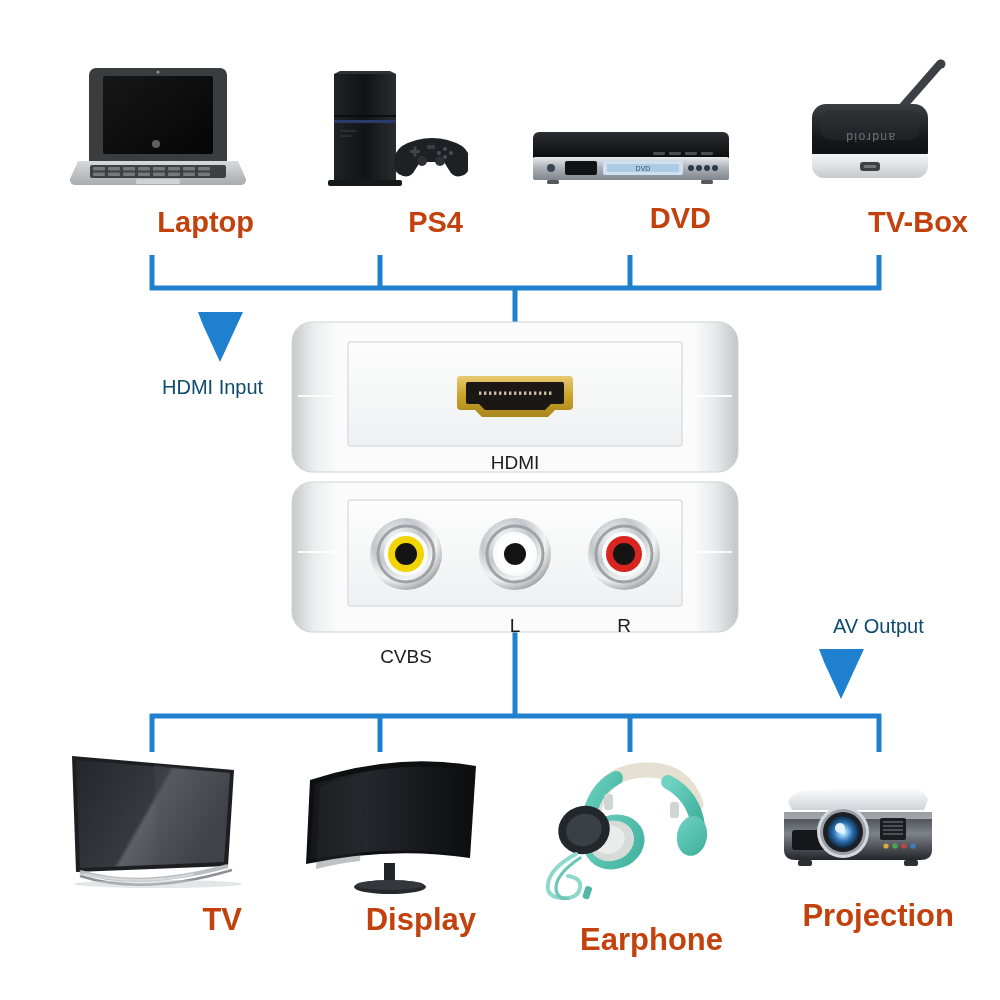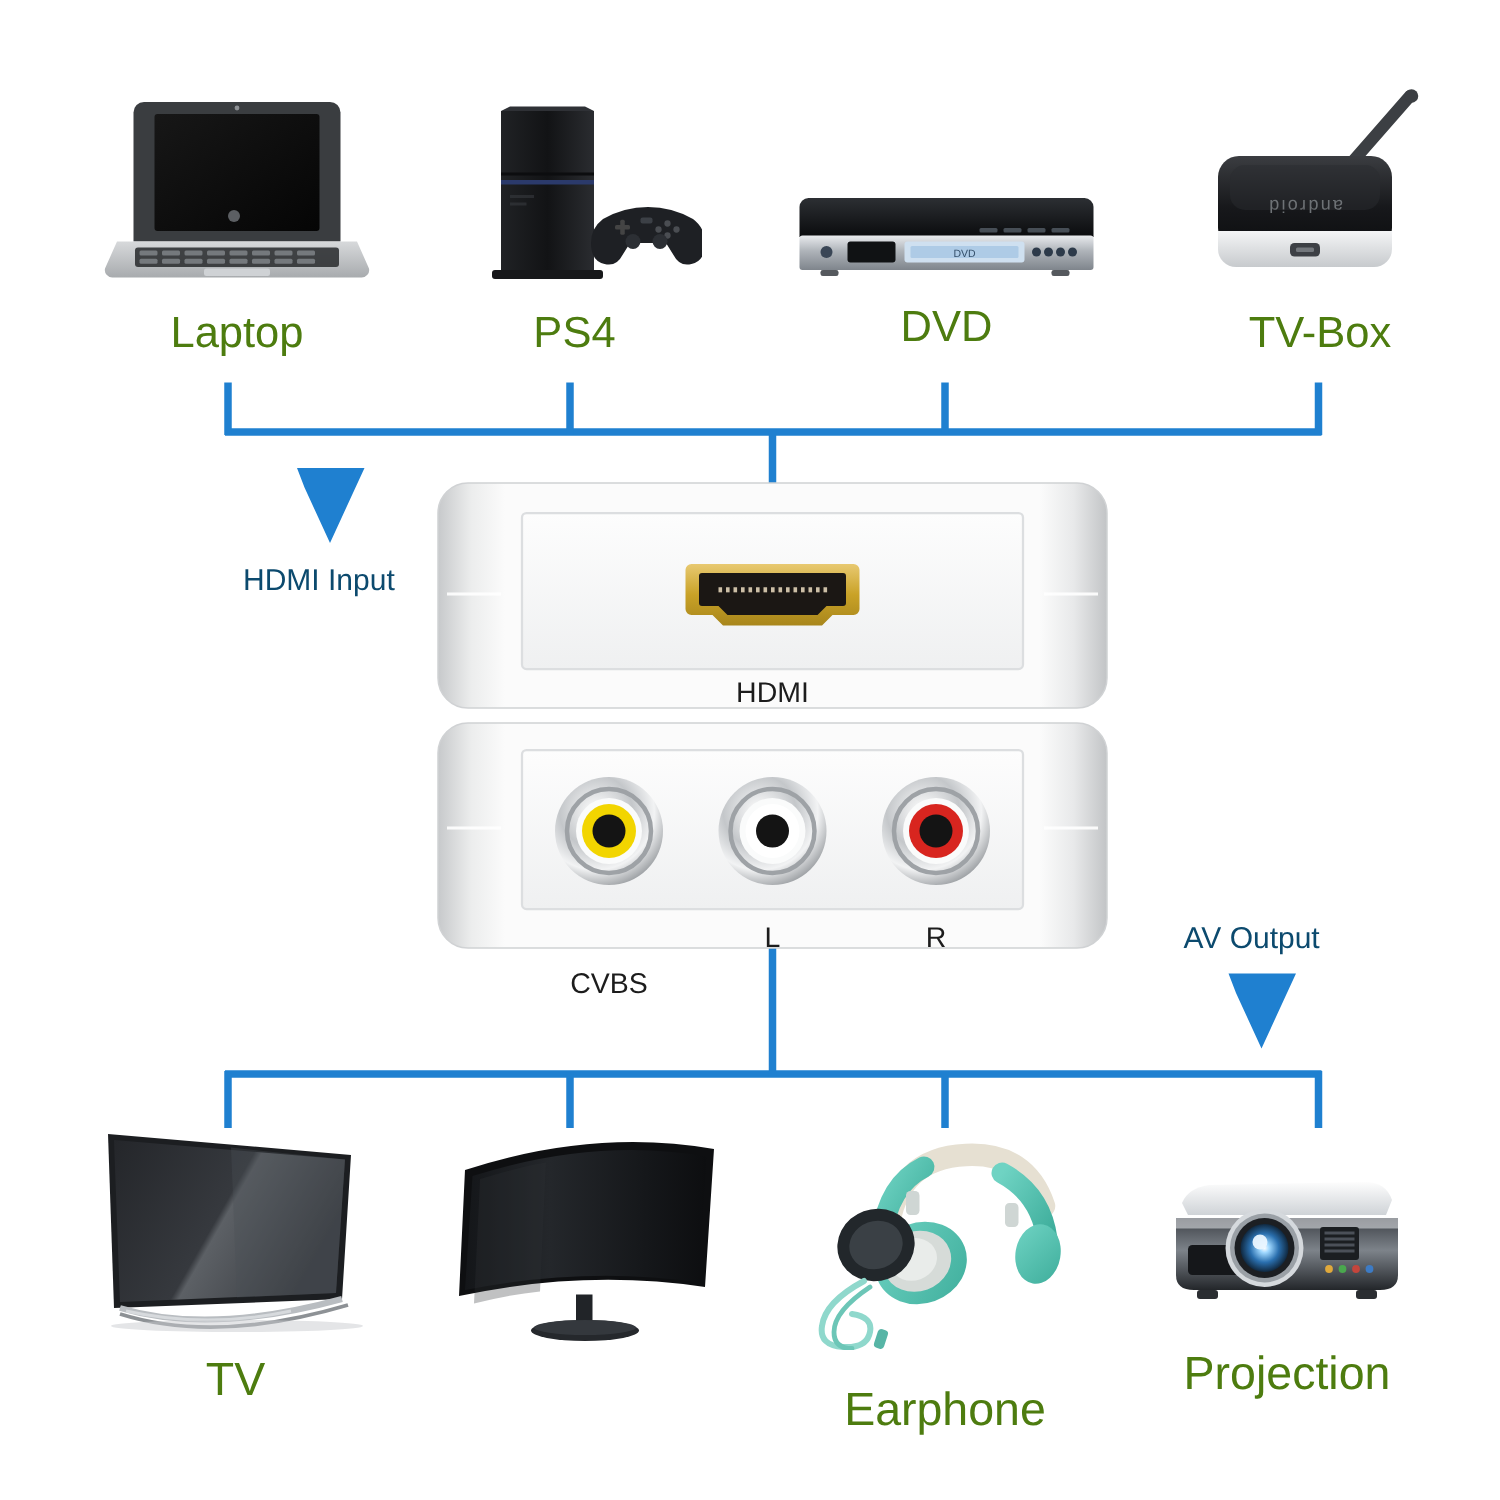--- a/index.html
+++ b/index.html
@@ -16,24 +16,24 @@
     color: #111111;
   }
   #stage {
     position: absolute;
     inset: 0;
     width: 1000px;
     height: 1000px;
   }
   .dev-label {
     position: absolute;
-    text-align: center;
+    text-align: right;
     white-space: nowrap;
-    color: #4d7c0f;
-    font-weight: 400;
+    color: #c2410c;
+    font-weight: 700;
   }
   .top-label { font-size: 29px; }
   .bot-label { font-size: 31px; }
   .annot {
     position: absolute;
     font-size: 20px;
     color: #0c4a6e;
     white-space: nowrap;
     font-weight: 400;
   }
@@ -72,21 +72,21 @@
     <circle cx="515" cy="392" r="7" fill="#1f80d0"></circle>
     <circle cx="515" cy="560" r="7" fill="#1f80d0"></circle>
   </svg>
 
   <svg class="wires" width="1000" height="1000">
     <path d="M198 312 L243 312 L237 325 L220 362 L203 325 Z" fill="#1f80d0"></path>
     <path d="M819 649 L864 649 L858 662 L841 699 L824 662 Z" fill="#1f80d0"></path>
   </svg>
 
   <div class="annot" style="left:162px; top:376px;">HDMI Input</div>
-  <div class="annot" style="left:789px; top:615px;">AV Output</div>
+  <div class="annot" style="left:833px; top:615px;">AV Output</div>
 
   <div class="devart" style="left:68px; top:62px; width:180px; height:135px;">
     <svg width="180" height="135" viewBox="0 0 180 135">
       <defs>
         <linearGradient id="lpbase" x1="0" y1="0" x2="0" y2="1">
           <stop offset="0" stop-color="#d7d9db"></stop>
             <stop offset="1" stop-color="#a8abae"></stop>
         </linearGradient>
         <linearGradient id="lpscr" x1="0" y1="0" x2="1" y2="1">
           <stop offset="0" stop-color="#171717"></stop>
@@ -357,20 +357,21 @@
         </linearGradient>
       </defs>
       <path d="M8 24 q86 -28 166 -14 l-6 92 q-80 -12 -164 6 z" fill="#0e0f11"></path>
       <path d="M13 28 q82 -26 156 -13 l-5 84 q-75 -11 -156 5 z" fill="url(#dscr)"></path>
       <path d="M18 30 q30 -9 44 -11 l-4 86 q-20 2 -44 8 z" fill="#2e3236" opacity="0.3"></path>
       <rect x="82" y="107" width="11" height="22" fill="#212428"></rect>
       <ellipse cx="88" cy="131" rx="36" ry="7" fill="#25282c"></ellipse>
       <ellipse cx="88" cy="129" rx="34" ry="5" fill="#34383d"></ellipse>
     </svg>
   </div>
+  <div class="dev-label bot-label" style="left:300px; top:902px; width:176px;">Display</div>
 
   <div class="devart" style="left:540px; top:758px; width:180px; height:142px;">
     <svg width="180" height="142" viewBox="0 0 180 142">
       <defs>
         <linearGradient id="tealg" x1="0" y1="0" x2="1" y2="1">
           <stop offset="0" stop-color="#6fd3c3"></stop>
             <stop offset="1" stop-color="#3fae9c"></stop>
         </linearGradient>
       </defs>
       <path d="M52 62 q6 -48 52 -50 q40 -2 52 34" stroke="#e6e0d2" stroke-width="15" fill="none" stroke-linecap="round"></path>

